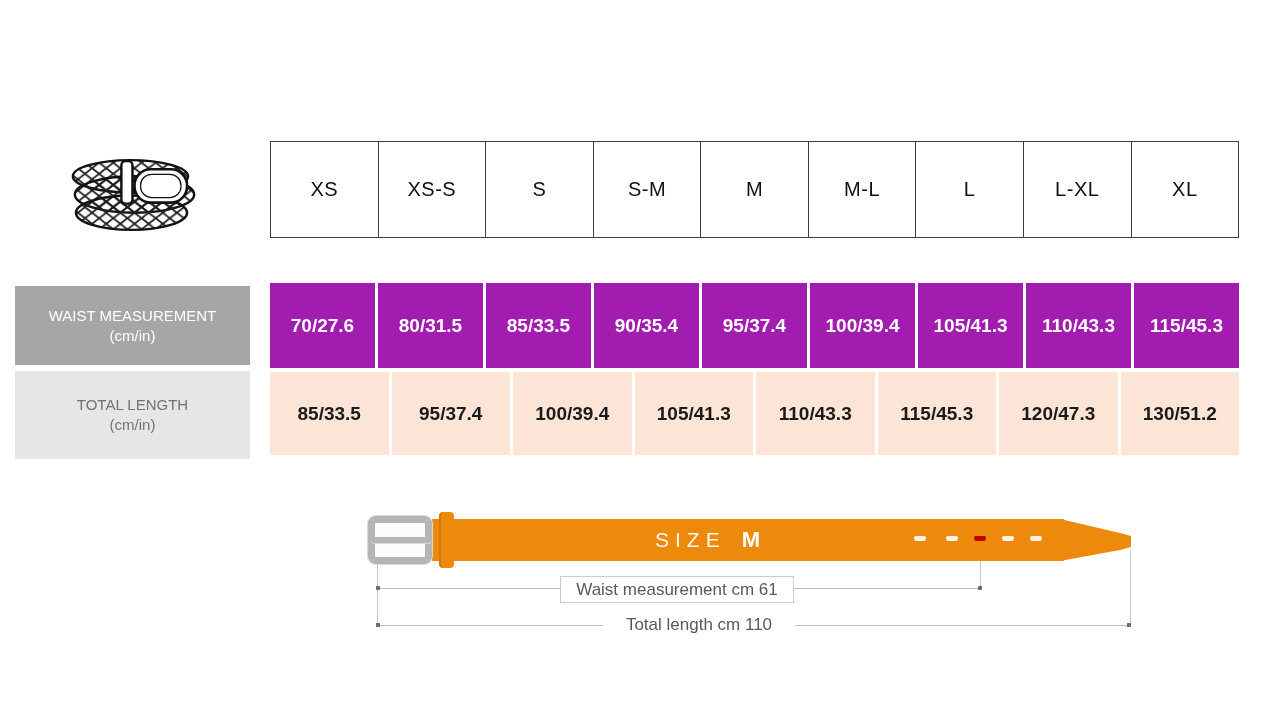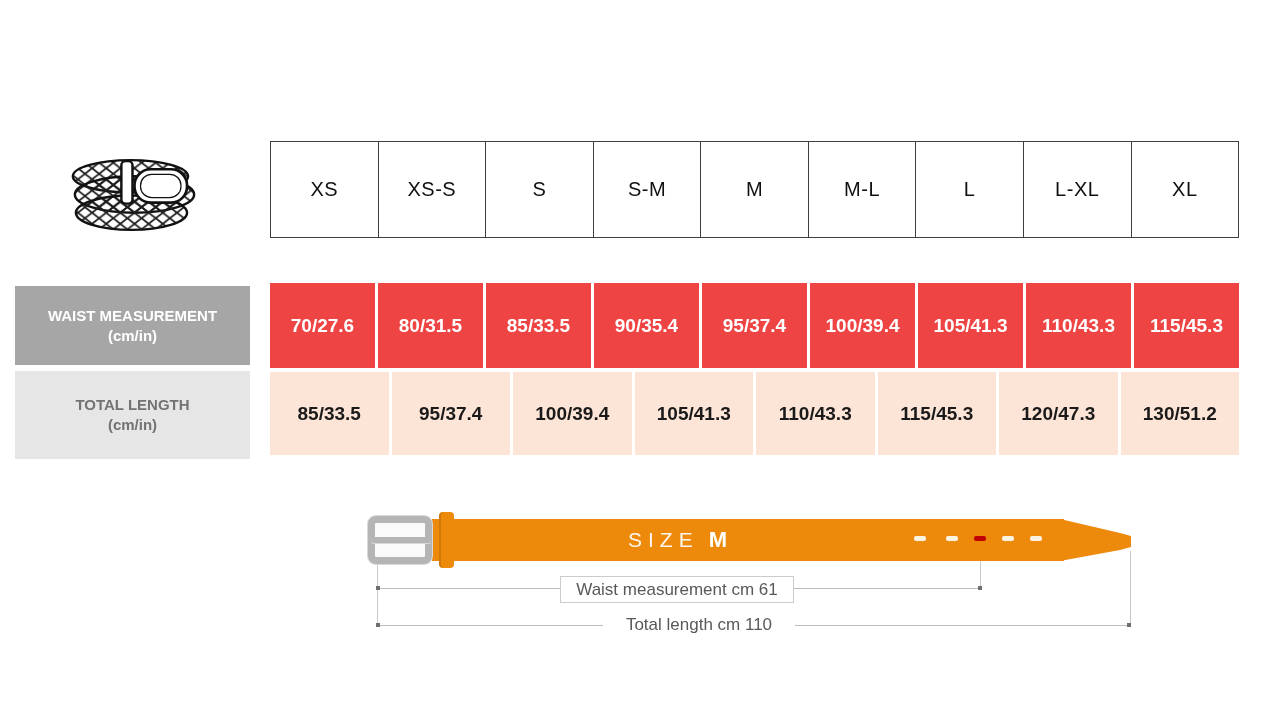--- a/index.html
+++ b/index.html
@@ -20,55 +20,55 @@
   .size-header .hcell {
     flex:1; display:flex; align-items:center; justify-content:center;
     border-right:1.5px solid #3f3f3f; font-size:20px; color:#111; letter-spacing:.5px;
   }
   .size-header .hcell:last-child { border-right:none; }
 
   
   .row-label {
     position:absolute; left:15px; width:235px;
     display:flex; flex-direction:column; align-items:center; justify-content:center;
-    font-weight:bold; font-size:15px; line-height:20px; text-align:center;
+    font-weight:normal; font-size:15px; line-height:20px; text-align:center;
   }
   .row-label.waist { top:286px; height:79px; background:#a6a6a6; color:#ffffff; }
   .row-label.total { top:371px; height:88px; background:#e7e6e6; color:#737373; }
 
   
   .data-row { position:absolute; left:270px; width:969px; display:flex; gap:3px; }
   .data-row.waist { top:283px; height:85px; }
   .data-row.total { top:372px; height:83px; }
   .data-row .dcell {
     flex:1; display:flex; align-items:center; justify-content:center;
     font-weight:bold; font-size:19px;
   }
-  .data-row.waist .dcell { background:#ef4444; color:#ffffff; }
+  .data-row.waist .dcell { background:#a21caf; color:#ffffff; }
   .data-row.total .dcell { background:#fce4d6; color:#1a1a1a; }
 
   
   .strap { position:absolute; left:432px; top:519px; width:632px; height:42px; background:#ed8a0c; }
   .strap-tip { position:absolute; left:1060px; top:519px; }
   .keeper {
     position:absolute; left:439px; top:512px; width:15px; height:56px;
     background:#ed8a0c; border-radius:4px; box-shadow:inset 2px 0 0 rgba(0,0,0,.12);
   }
   .buckle {
     position:absolute; left:368px; top:516px; width:64px; height:48px;
     border:7px solid #b5b5b5; border-radius:8px; background:#fbfbfb;
     box-shadow:0 0 0 1px #d9d9d9;
   }
   .prong {
     position:absolute; left:371px; top:537px; width:60px; height:6px;
     background:#b5b5b5; border-radius:3px; box-shadow:0 1px 0 #d9d9d9;
   }
   .belt-size-text {
     position:absolute; left:595px; top:527px; width:165px; height:26px;
-    display:flex; align-items:center; justify-content:center; gap:10px;
+    display:flex; align-items:center; justify-content:flex-end; gap:16px;
   }
   .belt-size-text .word { color:#fdf6ec; font-size:21px; letter-spacing:6px; }
   .belt-size-text .val  { color:#ffffff; font-size:22px; font-weight:bold; }
   .hole { position:absolute; top:536px; width:12px; height:5px; border-radius:2px; background:#fdf2e2; }
   .hole.h1 { left:914px; }  .hole.h2 { left:946px; }
   .hole.h3 { left:974px; background:#c00000; }
   .hole.h4 { left:1002px; } .hole.h5 { left:1030px; }
 
   .vguide { position:absolute; width:1px; background:#c8c8c8; }
   .vg-buckle { left:377px; top:565px; height:61px; }

